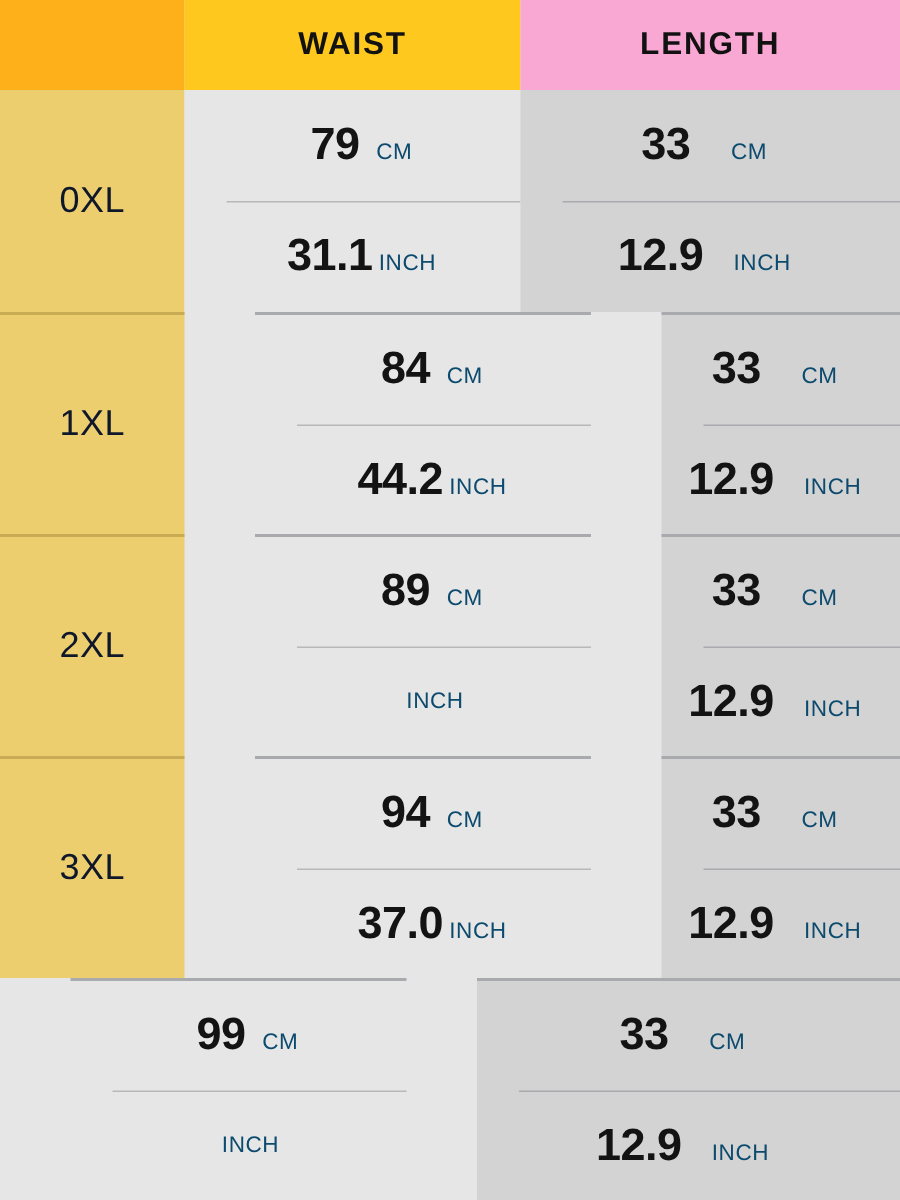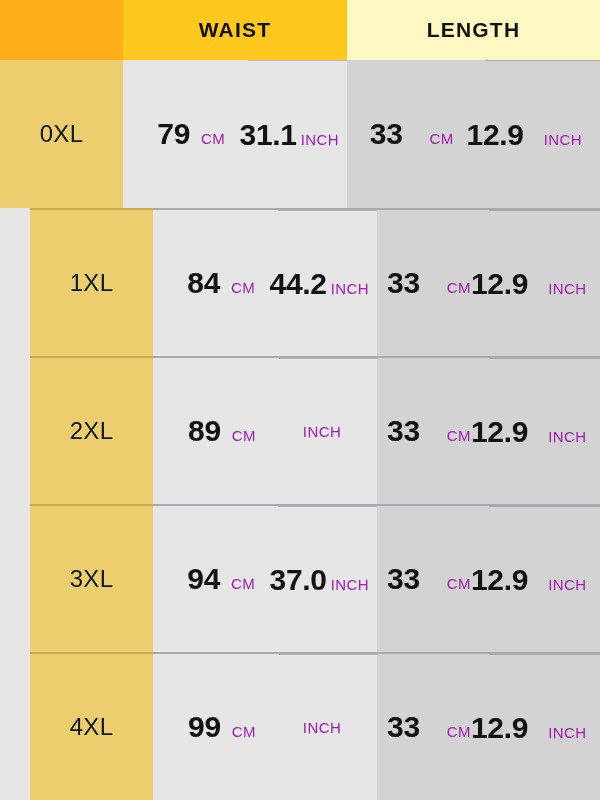--- a/index.html
+++ b/index.html
@@ -27,53 +27,53 @@
     display:flex;
     align-items:center;
     justify-content:center;
     font-weight:bold;
     font-size:21px;
     letter-spacing:1.2px;
     color:#121212;
   }
   .hcell-size   { width:123px; background:#fdb01a; }
   .hcell-waist  { width:224px; background:#ffc81e; }
-  .hcell-length { flex:1;      background:#fef9c3; }
+  .hcell-length { flex:1;      background:#f9a8d4; }
 
   
   .chart-body {
     flex:1 1 auto;
     display:flex;
     flex-direction:column;
   }
 
   .size-group {
     flex:1 1 0;
     display:flex;
     min-height:0;
   }
-  .size-group + .size-group .cell-size      { border-top:2px solid #c9ab53;margin-left:30px; }
-  .size-group + .size-group .measure-col    { border-top:2px solid #a9aaae; }
+  .size-group + .size-group .cell-size      { border-top:2px solid #c9ab53; }
+  .size-group + .size-group .measure-col    { border-top:2px solid #a9aaae;margin-left:47px; }
 
   
   .cell-size {
     width:123px;
     background:#edce6e;
     display:flex;
     align-items:center;
     justify-content:center;
     font-size:24px;
     color:#0f172a;
     letter-spacing:0.3px;
   }
 
   
   .measure-col {
     display:flex;
-    flex-direction:row;
+    flex-direction:column;
     min-width:0;
     padding-left:28px;
   }
   .col-waist  { width:224px; background:#e6e6e6; }
   .col-length { flex:1;      background:#d3d3d3; }
 
   .measure-cell {
     flex:1 1 0;
     display:flex;
     align-items:center;
@@ -90,21 +90,21 @@
   }
   .num {
     font-size:30px;
     font-weight:bold;
     color:#131313;
     letter-spacing:-0.3px;
   }
   .unit {
     font-size:15px;
     font-weight:normal;
-    color:#a21caf;
+    color:#0c4a6e;
     letter-spacing:0.4px;
   }
   .unit-cm   { margin-left:11px; }
   .unit-inch { margin-left:4px; }
 
   
   .col-waist .val-wrap  { transform:translateX(-8px); }
   .col-length .val-wrap { transform:translateX(-18px);gap:16px; }
 </style>
 </head>
@@ -241,21 +241,20 @@
         <div class="measure-cell">
           <span class="val-wrap">
             <span class="num">12.9</span>
             <span class="unit unit-inch">INCH</span>
           </span>
         </div>
       </div>
     </div>
 
     <div class="size-group">
-      <div class="cell-size">4XL</div>
       <div class="measure-col col-waist">
         <div class="measure-cell">
           <span class="val-wrap">
             <span class="num">99</span>
             <span class="unit unit-cm">CM</span>
           </span>
         </div>
         <div class="measure-cell">
           <span class="val-wrap">
             <span class="unit unit-inch">INCH</span>

